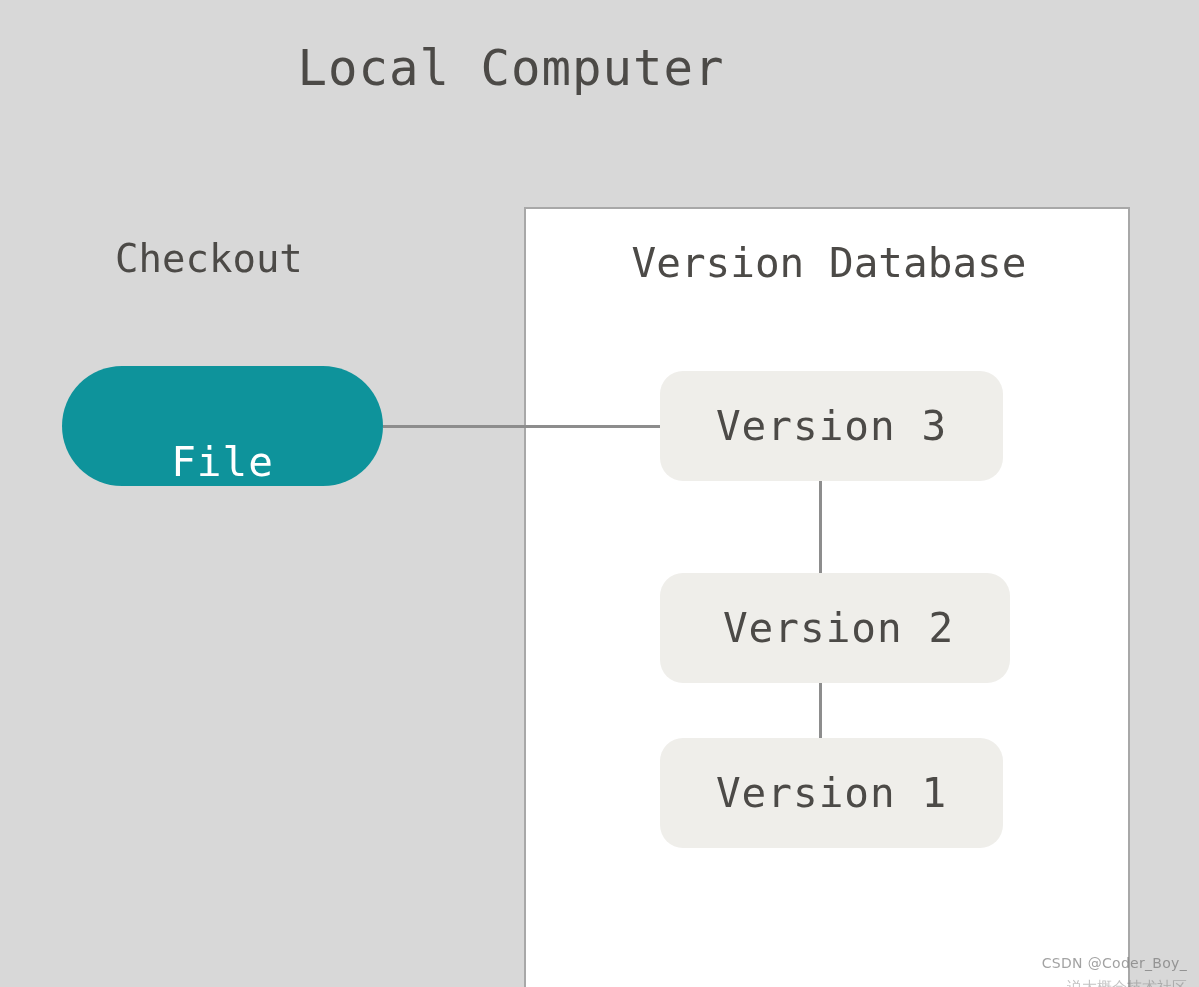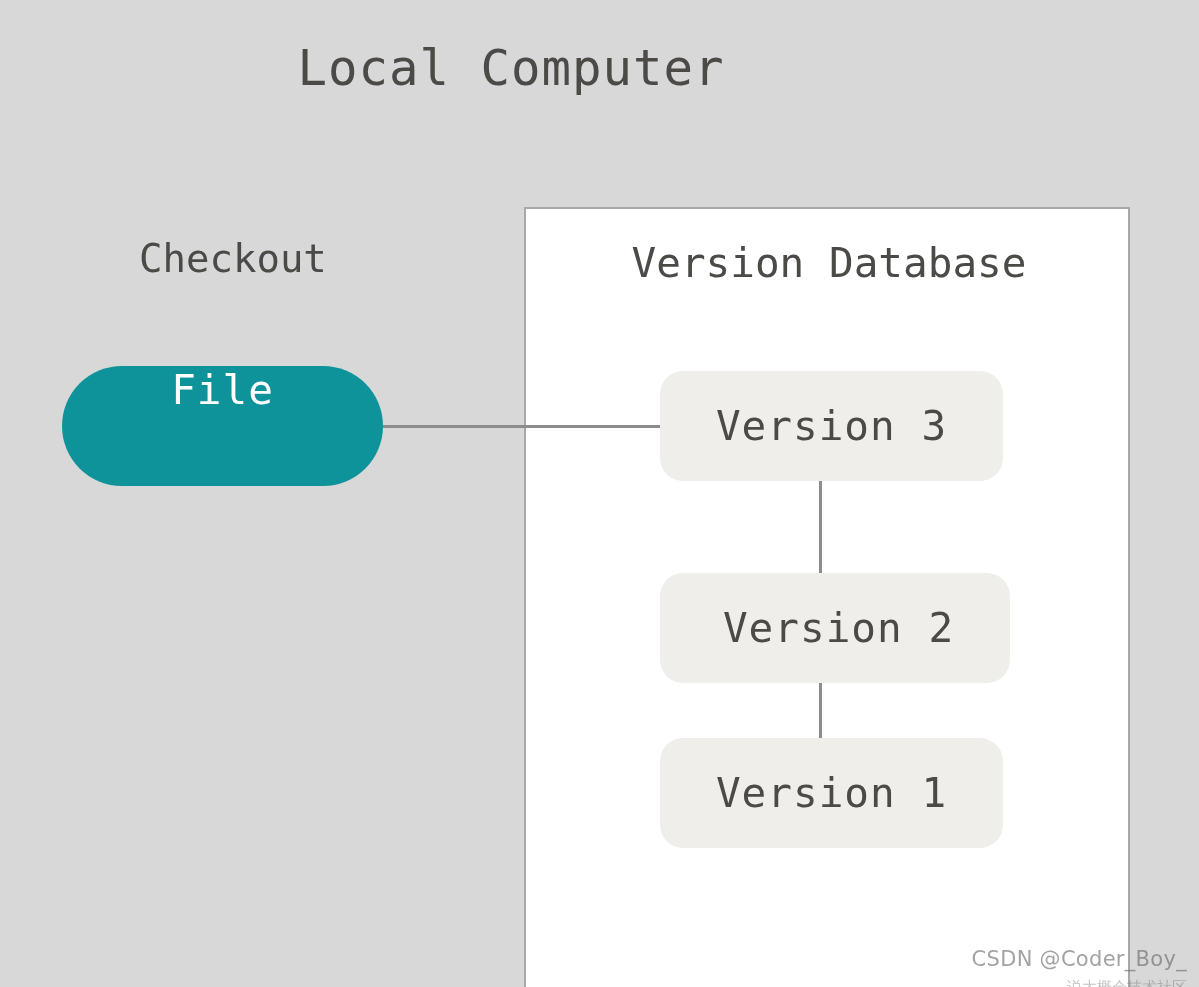--- a/index.html
+++ b/index.html
@@ -38,34 +38,33 @@
   
   .checkout-label {
     position: absolute;
     left: 115px;
     top: 236px;
     font-family: "DejaVu Sans Mono", "Liberation Mono", monospace;
     font-size: 39px;
     letter-spacing: 0px;
     color: #4c4a47;
     white-space: nowrap;
-    margin-left: 24px;
   }
 
   
   .file-pill {
     position: absolute;
     left: 62px;
     top: 366px;
     width: 321px;
     height: 120px;
     background: #0e939b;
     border-radius: 60px;
     display: flex;
-    align-items: flex-start;
+    align-items: flex-end;
     justify-content: center;
   }
   .file-pill-label {
     font-family: "DejaVu Sans Mono", "Liberation Mono", monospace;
     font-size: 41px;
     color: #ffffff;
     letter-spacing: 1px;
     white-space: nowrap;
   }
 
@@ -136,21 +135,21 @@
   }
   #connector-v-3-2 { top: 478px; height: 98px; }
   #connector-v-2-1 { top: 679px; height: 98px; }
 
   
   .watermark {
     position: absolute;
     right: 12px;
     bottom: 16px;
     font-family: "DejaVu Sans", "Liberation Sans", sans-serif;
-    font-size: 21px;
+    font-size: 14px;
     color: rgba(105,105,105,0.62);
     white-space: nowrap;
     letter-spacing: 0.3px;
     z-index: 9;
   }
   .watermark-sub {
     position: absolute;
     right: 12px;
     bottom: -1px;
     font-family: "DejaVu Sans", "Liberation Sans", sans-serif;

